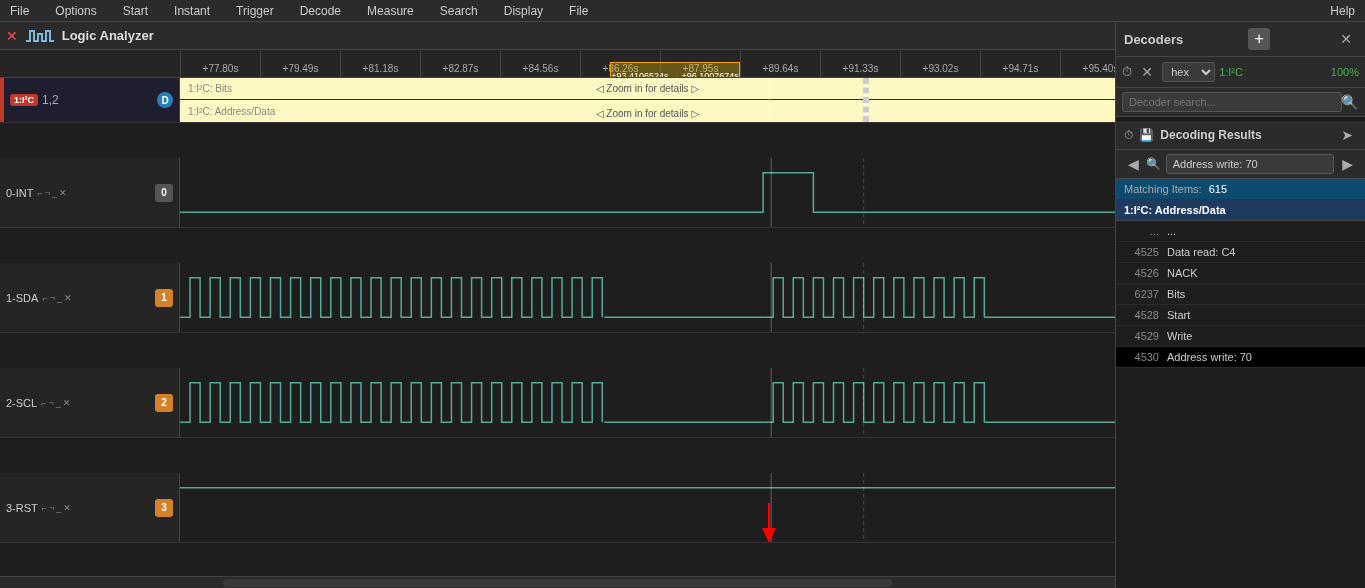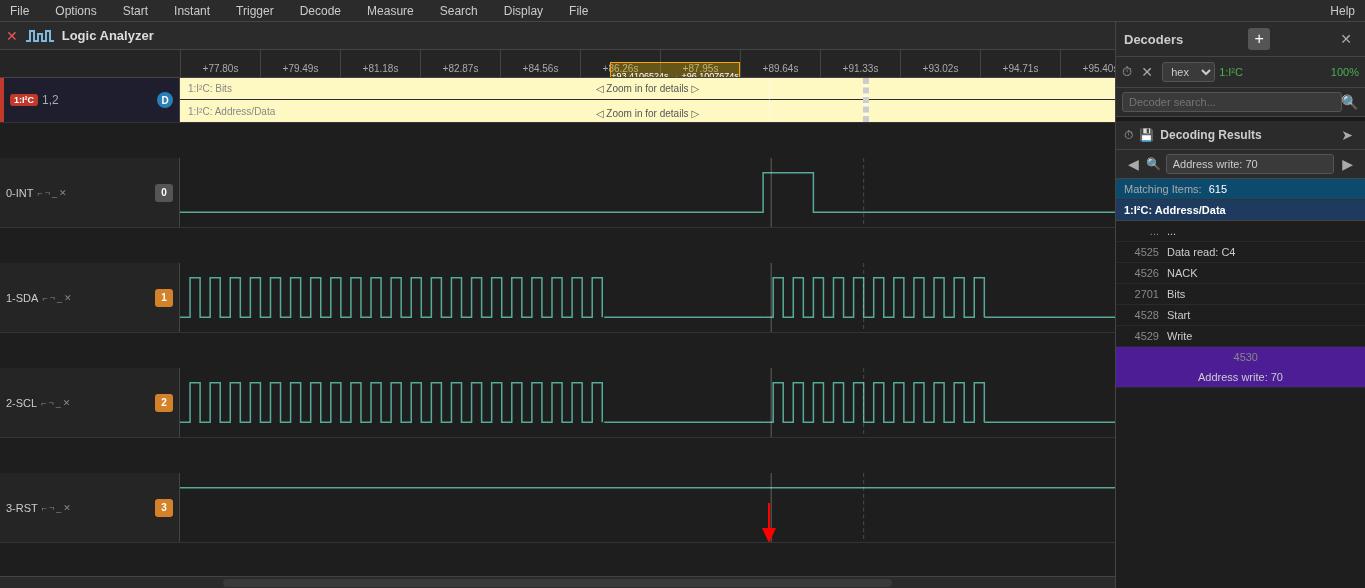--- a/index.html
+++ b/index.html
@@ -371,22 +371,21 @@
       background: #1e1e1e;
     }
     .result-row {
       display: flex;
       align-items: center;
       padding: 4px 8px;
       border-bottom: 1px solid #2a2a2a;
       gap: 8px;
     }
     .result-row.active {
-      background: #4c1d95;
-      flex-direction: column;
+      background: #000000;
     }
     .result-idx {
       color: #888;
       font-size: 11px;
       width: 35px;
       text-align: right;
       flex-shrink: 0;
     }
     .result-val {
       color: #ccc;
@@ -681,21 +680,21 @@
       </div>
       <div class="result-row">
         <span class="result-idx">4525</span>
         <span class="result-val">Data read: C4</span>
       </div>
       <div class="result-row">
         <span class="result-idx">4526</span>
         <span class="result-val">NACK</span>
       </div>
       <div class="result-row">
-        <span class="result-idx">2701</span>
+        <span class="result-idx">6237</span>
         <span class="result-val">Bits</span>
       </div>
       <div class="result-row">
         <span class="result-idx">4528</span>
         <span class="result-val">Start</span>
       </div>
       <div class="result-row">
         <span class="result-idx">4529</span>
         <span class="result-val">Write</span>
       </div>

